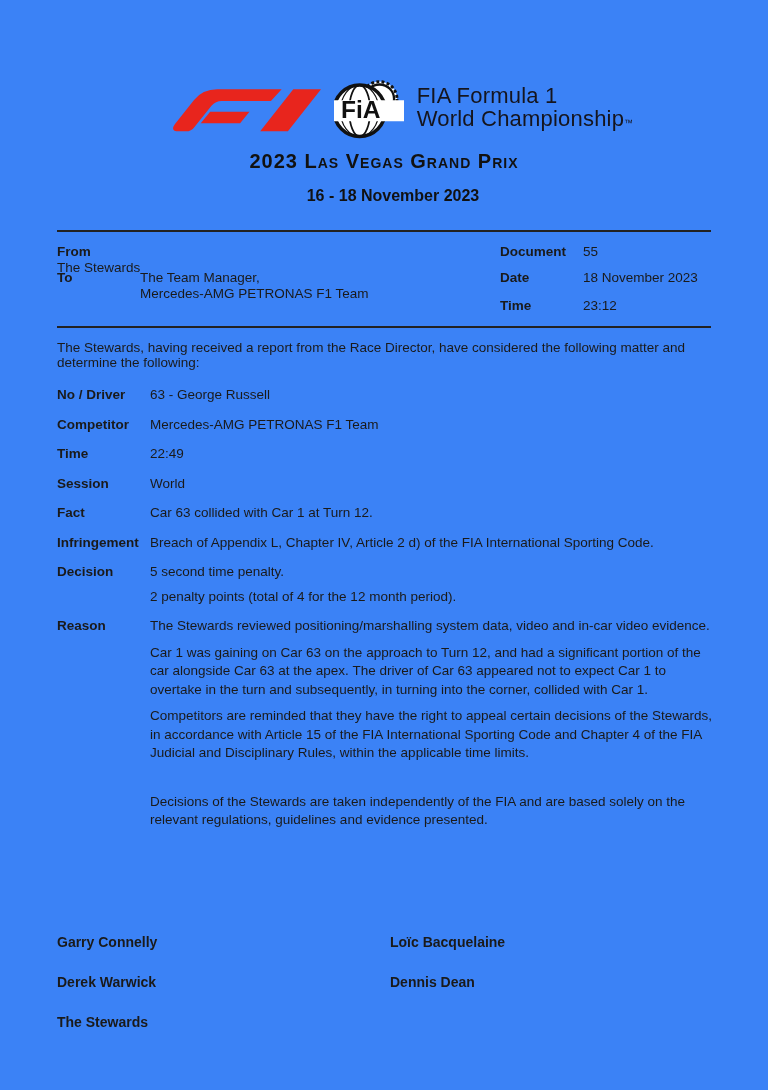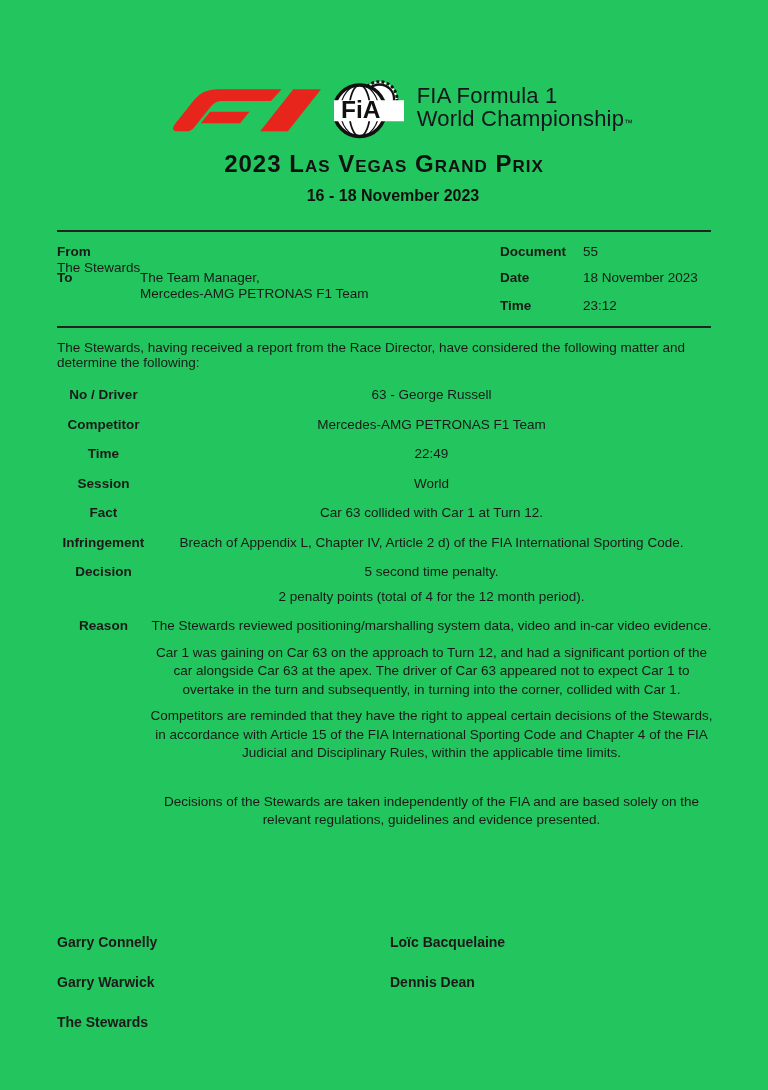--- a/index.html
+++ b/index.html
@@ -1,29 +1,29 @@
 <!DOCTYPE html>
 <html><head>
 <meta charset="utf-8">
 <style>
   * { margin:0; padding:0; box-sizing:border-box; }
   html,body { background:#ffffff; }
   body { font-family:"Liberation Sans", sans-serif; color:#1a1a1a; }
-  .page { position:relative; width:768px; height:1090px; background:#22c55e; overflow:hidden; }
+  .page { position:relative; width:768px; height:1090px; background:#3b82f6; overflow:hidden; }
 
   
   .brand-row { position:absolute; top:76px; left:0; right:0; display:flex; justify-content:center; align-items:center; gap:13px; padding-left:34px; }
   .f1-logo-svg { width:152px; height:52px; display:block; }
   .fia-logo-svg { width:70px; height:66px; display:block; }
   .brand-text { color:#15151E; font-size:22px; line-height:23px; letter-spacing:0.2px; white-space:nowrap; }
   .tm { font-size:9px; vertical-align:baseline; }
 
   
   .doc-title { position:absolute; top:150px; left:0; width:100%; text-align:center;
-               font-weight:bold; font-size:24px; font-variant:small-caps; letter-spacing:1px; color:#111; }
+               font-weight:bold; font-size:20px; font-variant:small-caps; letter-spacing:1px; color:#111; }
   .doc-subtitle { position:absolute; top:187px; left:0; width:100%; text-align:center;
                   font-weight:bold; font-size:16px; color:#111;padding-left:18px; }
 
   
   .rule { position:absolute; left:57px; width:654px; border-top:2px solid #222; }
   .rule-top { top:230px; }
   .rule-bottom { top:326px; }
 
   
   .meta { position:absolute; top:242px; left:57px; width:654px; font-size:13.5px; line-height:16px; }
@@ -32,21 +32,21 @@
   .m-from { left:0; top:2px;flex-direction:column; }
   .m-to { left:0; top:28px; }
   .m-doc { left:443px; top:2px; }
   .m-date { left:443px; top:28px; }
   .m-time { left:443px; top:56px; }
 
   
   .intro { position:absolute; top:340px; left:57px; width:656px; font-size:13.5px; line-height:15px; }
 
   
-  .fields { position:absolute; top:386px; left:57px; width:656px; font-size:13.5px; line-height:18.5px;text-align:center; }
+  .fields { position:absolute; top:386px; left:57px; width:656px; font-size:13.5px; line-height:18.5px; }
   .field-row { display:flex; margin-bottom:11px; }
   .field-label { width:93px; flex:none; font-weight:bold; }
   .field-value { flex:1; }
   .decision-line2 { margin-top:6px; }
   .reason-p { margin:0 0 8px 0; }
   .reason-p-last { margin-top:30px; }
 
   
   .signatures { position:absolute; top:933px; left:57px; width:656px;
                 display:grid; grid-template-columns:333px 1fr; row-gap:22px;
@@ -155,18 +155,18 @@
         <p class="reason-p">Car 1 was gaining on Car 63 on the approach to Turn 12, and had a significant portion of the car alongside Car 63 at the apex.  The driver of Car 63 appeared not to expect Car 1 to overtake in the turn and subsequently, in turning into the corner, collided with Car 1.</p>
         <p class="reason-p">Competitors are reminded that they have the right to appeal certain decisions of the Stewards, in accordance with Article 15 of the FIA International Sporting Code and Chapter 4 of the FIA Judicial and Disciplinary Rules, within the applicable time limits.</p>
         <p class="reason-p reason-p-last">Decisions of the Stewards are taken independently of the FIA and are based solely on the relevant regulations, guidelines and evidence presented.</p>
       </span>
     </div>
   </div>
 
   <div class="signatures">
     <span>Garry Connelly</span>
     <span>Loïc Bacquelaine</span>
-    <span>Garry Warwick</span>
+    <span>Derek Warwick</span>
     <span>Dennis Dean</span>
     <span>The Stewards</span>
   </div>
 
 </div>
 
 </body></html>

